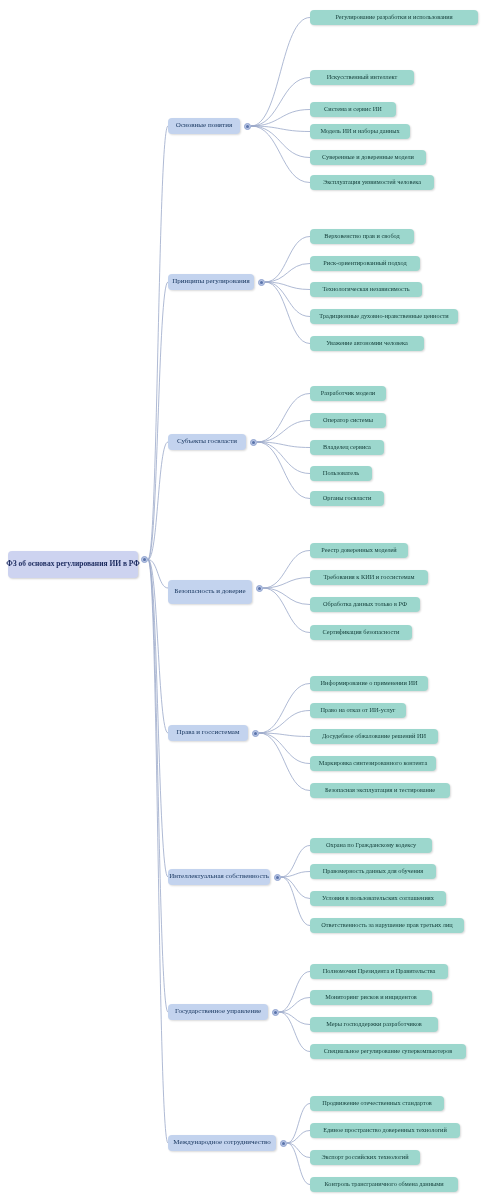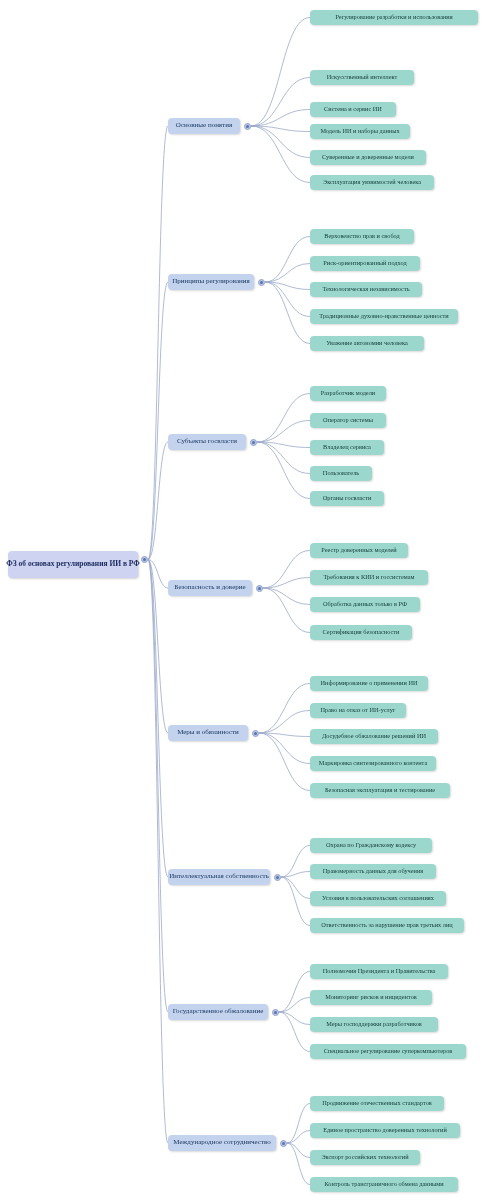--- a/index.html
+++ b/index.html
@@ -132,40 +132,40 @@
       <div class="node leaf" style="left: 310px; top: 282px; width: 112px; height: 15px;">Технологическая независимость</div>
       <div class="node leaf" style="left: 310px; top: 309px; width: 148px; height: 15px;">Традиционные духовно-нравственные ценности</div>
       <div class="node leaf" style="left: 310px; top: 336px; width: 114px; height: 15px;">Уважение автономии человека</div>
       <div class="node branch" style="left: 168px; top: 434px; width: 78px; height: 16px;">Субъекты госвласти</div>
       <div class="toggle" style="left: 250px; top: 438.5px;"></div>
       <div class="node leaf" style="left: 310px; top: 386px; width: 76px; height: 15px;">Разработчик модели</div>
       <div class="node leaf" style="left: 310px; top: 413px; width: 76px; height: 15px;">Оператор системы</div>
       <div class="node leaf" style="left: 310px; top: 440px; width: 74px; height: 15px;">Владелец сервиса</div>
       <div class="node leaf" style="left: 310px; top: 466px; width: 62px; height: 15px;">Пользователь</div>
       <div class="node leaf" style="left: 310px; top: 491px; width: 74px; height: 15px;">Органы госвласти</div>
-      <div class="node branch" style="left: 168px; top: 580px; width: 84px; height: 16px;">Безопасность и доверие</div>
+      <div class="node branch" style="left: 168px; top: 580px; width: 84px; height: 24px;">Безопасность и доверие</div>
       <div class="toggle" style="left: 256px; top: 584.5px;"></div>
       <div class="node leaf" style="left: 310px; top: 543px; width: 98px; height: 15px;">Реестр доверенных моделей</div>
       <div class="node leaf" style="left: 310px; top: 570px; width: 118px; height: 15px;">Требования к КИИ и госсистемам</div>
       <div class="node leaf" style="left: 310px; top: 597px; width: 110px; height: 15px;">Обработка данных только в РФ</div>
       <div class="node leaf" style="left: 310px; top: 625px; width: 102px; height: 15px;">Сертификация безопасности</div>
-      <div class="node branch" style="left: 168px; top: 725px; width: 80px; height: 16px;">Меры и обязанности</div>
+      <div class="node branch" style="left: 168px; top: 725px; width: 80px; height: 16px;">Права и госсистемам</div>
       <div class="toggle" style="left: 252px; top: 729.5px;"></div>
       <div class="node leaf" style="left: 310px; top: 676px; width: 118px; height: 15px;">Информирование о применении ИИ</div>
       <div class="node leaf" style="left: 310px; top: 703px; width: 96px; height: 15px;">Право на отказ от ИИ-услуг</div>
       <div class="node leaf" style="left: 310px; top: 729px; width: 128px; height: 15px;">Досудебное обжалование решений ИИ</div>
       <div class="node leaf" style="left: 310px; top: 756px; width: 126px; height: 15px;">Маркировка синтезированного контента</div>
       <div class="node leaf" style="left: 310px; top: 783px; width: 140px; height: 15px;">Безопасная эксплуатация и тестирование</div>
       <div class="node branch" style="left: 168px; top: 869px; width: 102px; height: 16px;">Интеллектуальная собственность</div>
       <div class="toggle" style="left: 274px; top: 873.5px;"></div>
       <div class="node leaf" style="left: 310px; top: 838px; width: 122px; height: 15px;">Охрана по Гражданскому кодексу</div>
       <div class="node leaf" style="left: 310px; top: 864px; width: 126px; height: 15px;">Правомерность данных для обучения</div>
       <div class="node leaf" style="left: 310px; top: 891px; width: 136px; height: 15px;">Условия в пользовательских соглашениях</div>
       <div class="node leaf" style="left: 310px; top: 918px; width: 154px; height: 15px;">Ответственность за нарушение прав третьих лиц</div>
-      <div class="node branch" style="left: 168px; top: 1004px; width: 100px; height: 16px;">Государственное обжалование</div>
+      <div class="node branch" style="left: 168px; top: 1004px; width: 100px; height: 16px;">Государственное управление</div>
       <div class="toggle" style="left: 272px; top: 1008.5px;"></div>
       <div class="node leaf" style="left: 310px; top: 964px; width: 138px; height: 15px;">Полномочия Президента и Правительства</div>
       <div class="node leaf" style="left: 310px; top: 990px; width: 122px; height: 15px;">Мониторинг рисков и инцидентов</div>
       <div class="node leaf" style="left: 310px; top: 1017px; width: 128px; height: 15px;">Меры господдержки разработчиков</div>
       <div class="node leaf" style="left: 310px; top: 1044px; width: 156px; height: 15px;">Специальное регулирование суперкомпьютеров</div>
       <div class="node branch" style="left: 168px; top: 1135px; width: 108px; height: 16px;">Международное сотрудничество</div>
       <div class="toggle" style="left: 280px; top: 1139.5px;"></div>
       <div class="node leaf" style="left: 310px; top: 1096px; width: 134px; height: 15px;">Продвижение отечественных стандартов</div>
       <div class="node leaf" style="left: 310px; top: 1123px; width: 150px; height: 15px;">Единое пространство доверенных технологий</div>
       <div class="node leaf" style="left: 310px; top: 1150px; width: 110px; height: 15px;">Экспорт российских технологий</div>

